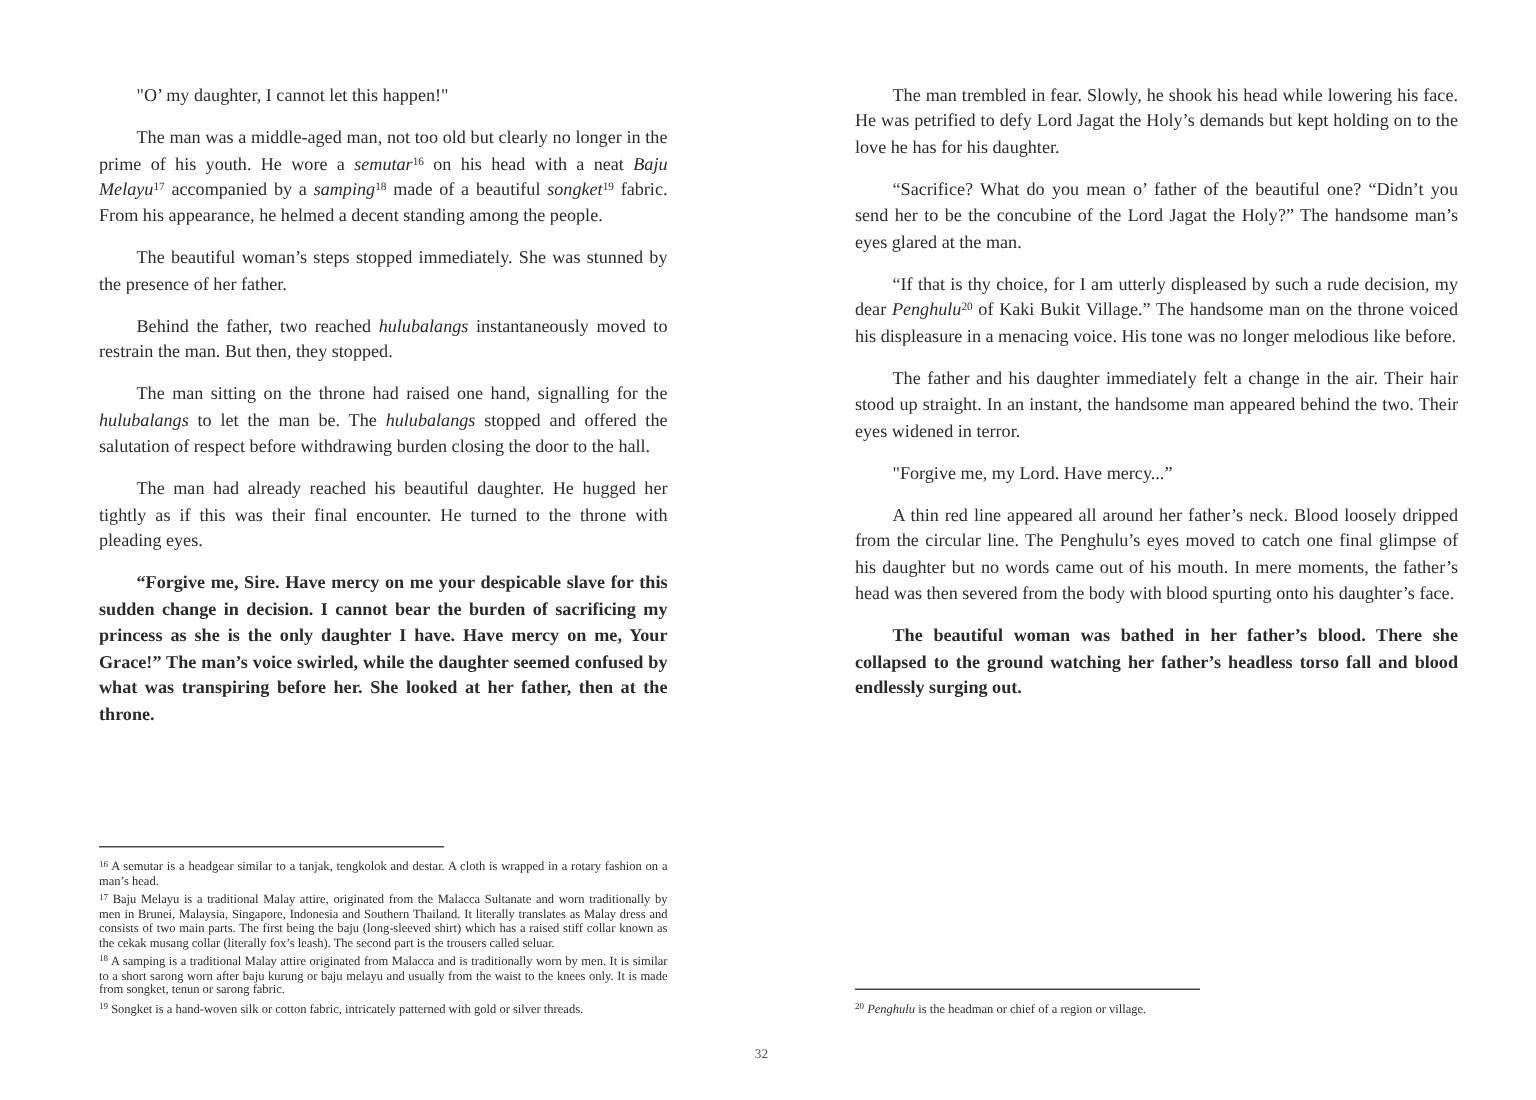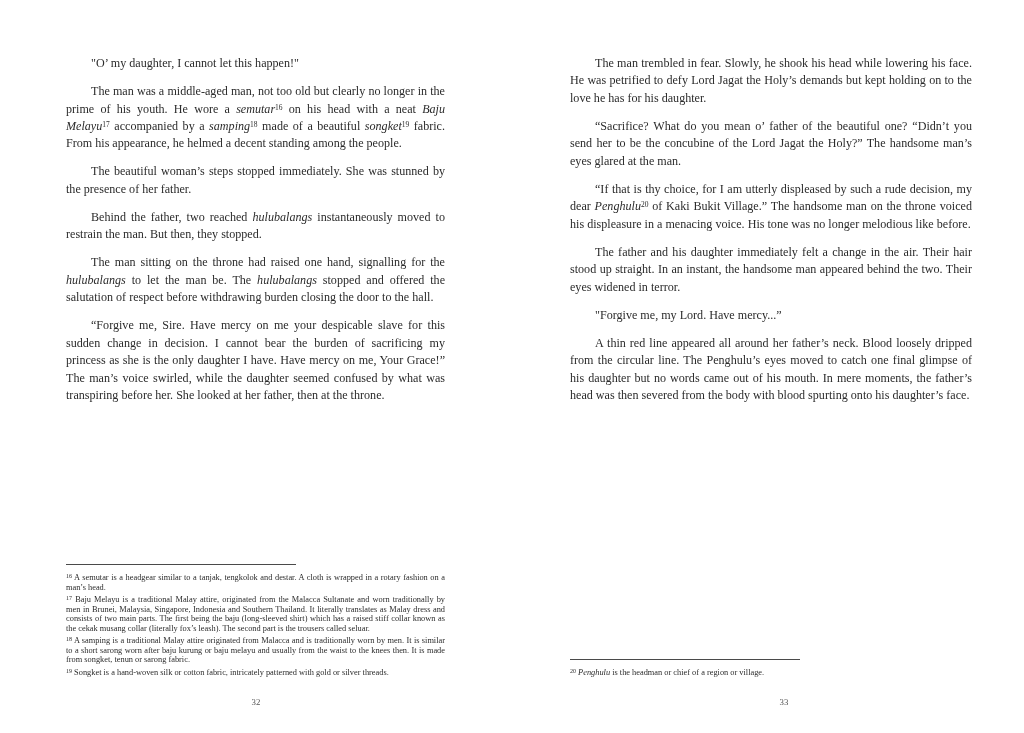--- a/index.html
+++ b/index.html
@@ -41,20 +41,21 @@
     text-justify: inter-word;
     -webkit-hyphens: none;
     hyphens: none;
   }
   .body-text p {
     margin: 0 0 10.6px 0;
     text-indent: 25px;
   }
   .body-text p:last-child {
     margin-bottom: 0;
+    font-weight: bold;
   }
   em {
   }
   sup {
     font-size: 0.62em;
     vertical-align: 0.42em;
     line-height: 0;
   }
   .footnotes {
     position: absolute;
@@ -85,61 +86,63 @@
   }
   .footnote sup {
     font-size: 0.72em;
     vertical-align: 0.38em;
   }
   .page-number {
     position: absolute;
     bottom: 26px;
     left: 0;
     right: 0;
-    text-align: center;
+    text-align: right;
     font-size: 8.8px;
     color: #555555;
   }
   .pn-left { left: 0; width: 512px; }
   .pn-right { left: 16px; width: 512px; }
 </style>
 </head>
 <body>
 
 <div class="spread">
 
   <div class="page page-left">
     <div class="body-text">
         <p><span>"O’ my daughter, I cannot let this happen!"</span></p>
         <p><span>The man was a middle-aged man, not too old but clearly no longer in the prime of his youth. He wore a </span><em>semutar</em><sup>16</sup><span> on his head with a neat </span><em>Baju Melayu</em><sup>17</sup><span> accompanied by a </span><em>samping</em><sup>18</sup><span> made of a beautiful </span><em>songket</em><sup>19</sup><span> fabric. From his appearance, he helmed a decent standing among the people.</span></p>
         <p><span>The beautiful woman’s steps stopped immediately. She was stunned by the presence of her father.</span></p>
         <p><span>Behind the father, two reached </span><em>hulubalangs</em><span> instantaneously moved to restrain the man. But then, they stopped.</span></p>
         <p><span>The man sitting on the throne had raised one hand, signalling for the </span><em>hulubalangs</em><span> to let the man be. The </span><em>hulubalangs</em><span> stopped and offered the salutation of respect before withdrawing burden closing the door to the hall.</span></p>
+        <p><span>The man had already reached his beautiful daughter. He hugged her tightly as if this was their final encounter. He turned to the throne with pleading eyes.</span></p>
         <p><span>“Forgive me, Sire. Have mercy on me your despicable slave for this sudden change in decision. I cannot bear the burden of sacrificing my princess as she is the only daughter I have. Have mercy on me, Your Grace!” The man’s voice swirled, while the daughter seemed confused by what was transpiring before her. She looked at her father, then at the throne.</span></p>
       </div>
     <div class="footnotes fn-left">
       <hr class="fn-rule">
       <div>
           <p class="footnote"><sup>16</sup> <span>A semutar is a headgear similar to a tanjak, tengkolok and destar. A cloth is wrapped in a rotary fashion on a man’s head.</span></p>
           <p class="footnote"><sup>17</sup> <span>Baju Melayu is a traditional Malay attire, originated from the Malacca Sultanate and worn traditionally by men in Brunei, Malaysia, Singapore, Indonesia and Southern Thailand. It literally translates as Malay dress and consists of two main parts. The first being the baju (long-sleeved shirt) which has a raised stiff collar known as the cekak musang collar (literally fox’s leash). The second part is the trousers called seluar.</span></p>
-          <p class="footnote"><sup>18</sup> <span>A samping is a traditional Malay attire originated from Malacca and is traditionally worn by men. It is similar to a short sarong worn after baju kurung or baju melayu and usually from the waist to the knees then. It is made from songket, tenun or sarong fabric.</span></p>
+          <p class="footnote"><sup>18</sup> <span>A samping is a traditional Malay attire originated from Malacca and is traditionally worn by men. It is similar to a short sarong worn after baju kurung or baju melayu and usually from the waist to the knees only. It is made from songket, tenun or sarong fabric.</span></p>
           <p class="footnote"><sup>19</sup> <span>Songket is a hand-woven silk or cotton fabric, intricately patterned with gold or silver threads.</span></p>
         </div>
     </div>
     <div class="page-number pn-left">32</div>
   </div>
 
   <div class="page page-right">
     <div class="body-text">
         <p><span>The man trembled in fear. Slowly, he shook his head while lowering his face. He was petrified to defy Lord Jagat the Holy’s demands but kept holding on to the love he has for his daughter.</span></p>
         <p><span>“Sacrifice? What do you mean o’ father of the beautiful one? “Didn’t you send her to be the concubine of the Lord Jagat the Holy?” The handsome man’s eyes glared at the man.</span></p>
         <p><span>“If that is thy choice, for I am utterly displeased by such a rude decision, my dear </span><em>Penghulu</em><sup>20</sup><span> of Kaki Bukit Village.” The handsome man on the throne voiced his displeasure in a menacing voice. His tone was no longer melodious like before.</span></p>
         <p><span>The father and his daughter immediately felt a change in the air. Their hair stood up straight. In an instant, the handsome man appeared behind the two. Their eyes widened in terror.</span></p>
         <p><span>"Forgive me, my Lord. Have mercy...”</span></p>
         <p><span>A thin red line appeared all around her father’s neck. Blood loosely dripped from the circular line. The Penghulu’s eyes moved to catch one final glimpse of his daughter but no words came out of his mouth. In mere moments, the father’s head was then severed from the body with blood spurting onto his daughter’s face.</span></p>
+        <p><span>The beautiful woman was bathed in her father’s blood. There she collapsed to the ground watching her father’s headless torso fall and blood endlessly surging out.</span></p>
       </div>
     <div class="footnotes fn-right">
       <hr class="fn-rule">
       <div>
           <p class="footnote"><sup>20</sup> <em>Penghulu</em><span> is the headman or chief of a region or village.</span></p>
         </div>
     </div>
     <div class="page-number pn-right">33</div>
   </div>
 

